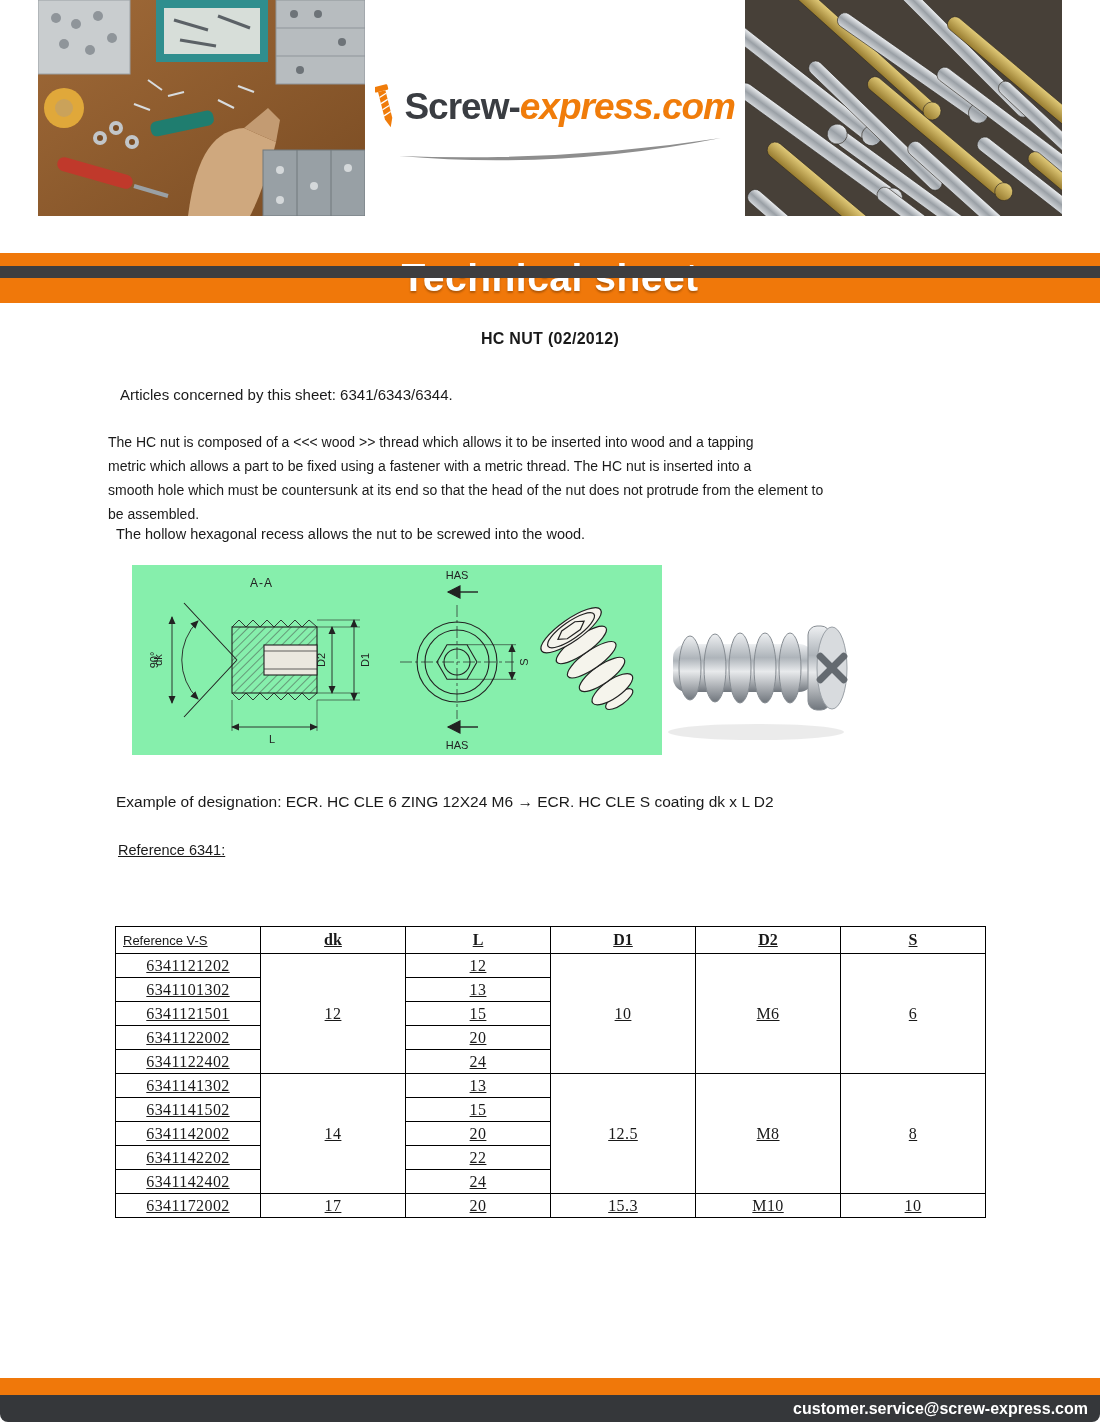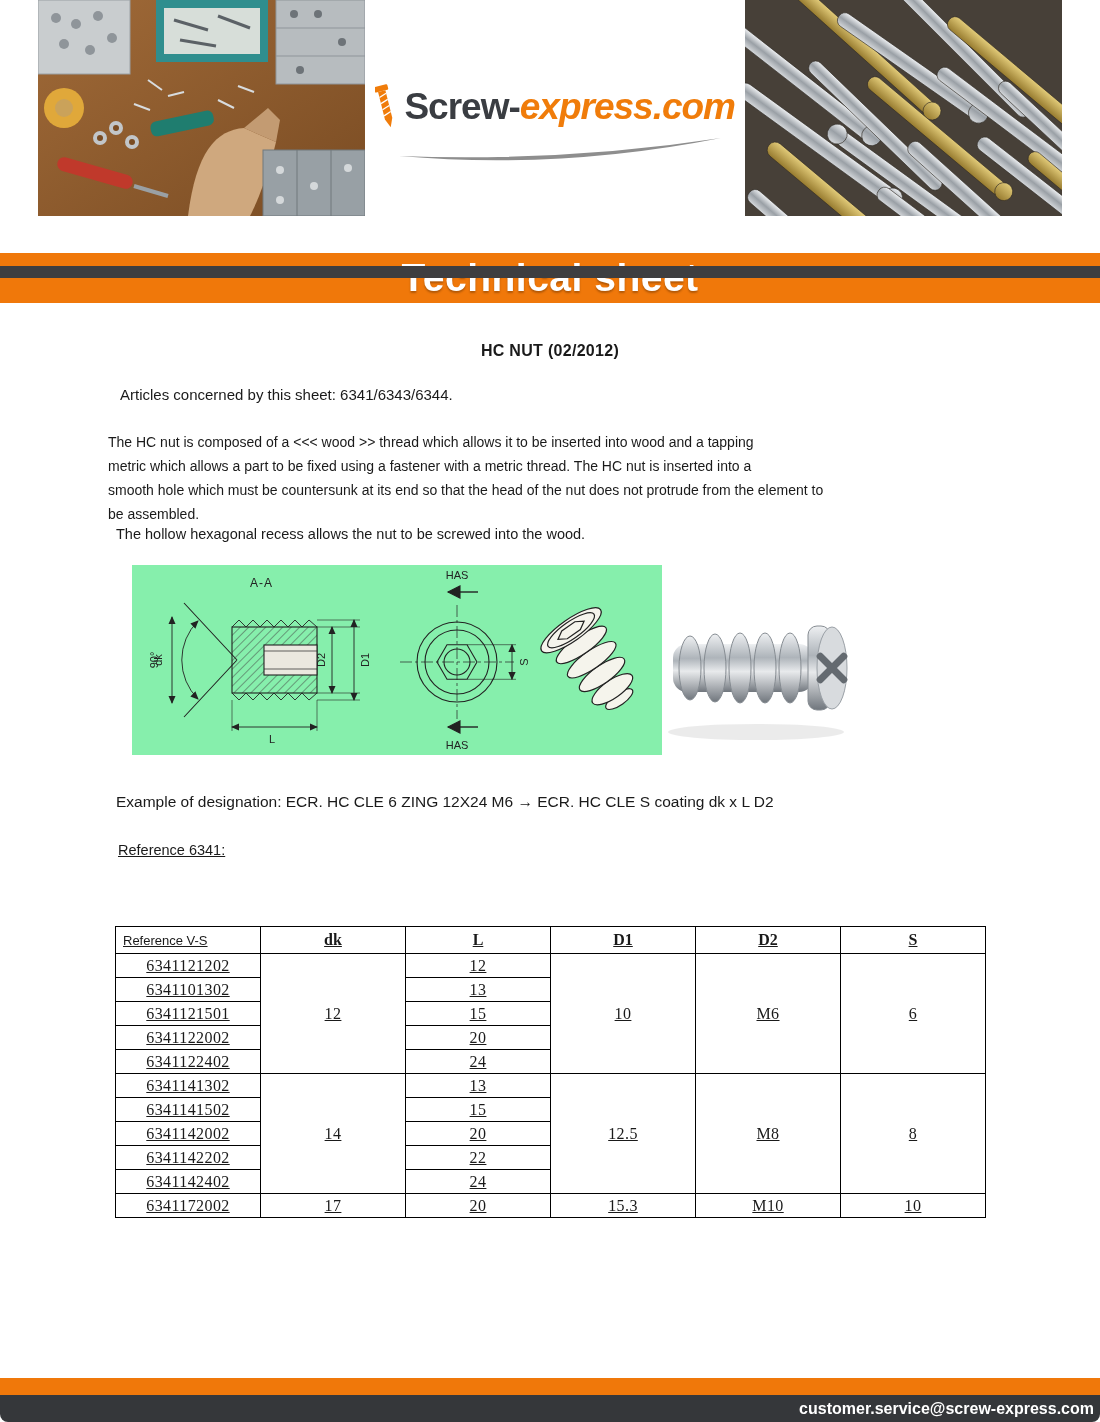--- a/index.html
+++ b/index.html
@@ -19,21 +19,21 @@
   .logo-dark { color:#3a3d42; }
   .logo-orange { color:#f07c0a; font-style:italic; }
   .swoosh { position:absolute; top:134px; left:30px; }
   .banner { position:absolute; top:216px; left:0; width:1100px; height:50px; background:#f0780a;
             display:flex; align-items:center; justify-content:center;margin-top:37px; }
   .banner span { color:#ffffff; font-size:39px; font-weight:bold; letter-spacing:.5px;
                  text-shadow:0 2px 2px rgba(60,30,0,.35); }
   .dark-bar { position:absolute; top:266px; left:0; width:1100px; height:12px; background:#3e3e40; }
   
   .doc-title { position:absolute; top:330px; left:0; width:100%; text-align:center;
-               font-size:16px; font-weight:600; letter-spacing:.3px;margin-top:12px; }
+               font-size:16px; font-weight:600; letter-spacing:.3px; }
   .articles { position:absolute; top:386px; left:120px; font-size:15px; }
   .description { position:absolute; top:430px; left:100px; width:850px; font-size:14px;
                  line-height:24px; white-space:pre-line;margin-left:8px; }
   .hollow { position:absolute; top:526px; left:116px; font-size:14.5px; }
   .drawing-panel { position:absolute; left:132px; top:565px; width:530px; height:190px; background:#86efac;text-decoration:underline; }
   .nut-photo { position:absolute; left:658px; top:580px; }
   .example { position:absolute; top:793px; left:116px; font-size:15.5px; }
   .reference { position:absolute; top:842px; left:118px; font-size:14.5px; text-decoration:underline; }
   .material { position:absolute; top:888px; left:116px; font-size:15.5px; }
   
@@ -41,21 +41,21 @@
                 border-collapse:collapse; table-layout:fixed;
                 font-family:"Liberation Serif", serif;text-decoration:underline; }
   .spec-table th, .spec-table td { border:1px solid #000; padding:0; text-align:center; }
   .spec-table th { height:27px; font-size:16px; font-weight:bold; }
   .spec-table th.ref-h { font-family:"Liberation Sans", sans-serif; font-size:13px;
                          font-weight:normal; text-align:left; padding-left:7px; }
   .spec-table td { height:24px; font-size:16px; letter-spacing:.4px; }
   
   .footer-orange { position:absolute; left:0; top:1378px; width:1100px; height:17px; background:#f0780a; }
   .footer-dark { position:absolute; left:0; top:1395px; width:1100px; height:27px; background:#35373a;
-                 display:flex; align-items:center; justify-content:flex-end; padding-right:6px; }
+                 display:flex; align-items:center; justify-content:flex-end; padding-right:12px; }
   .footer-dark span { color:#ffffff; font-weight:bold; font-size:16px; }
   svg text { font-family:"Liberation Sans", sans-serif; }
 </style>
 </head>
 <body>
 
 <div class="page">
 
   <div class="photo photo-left">
     <svg width="327" height="216">

